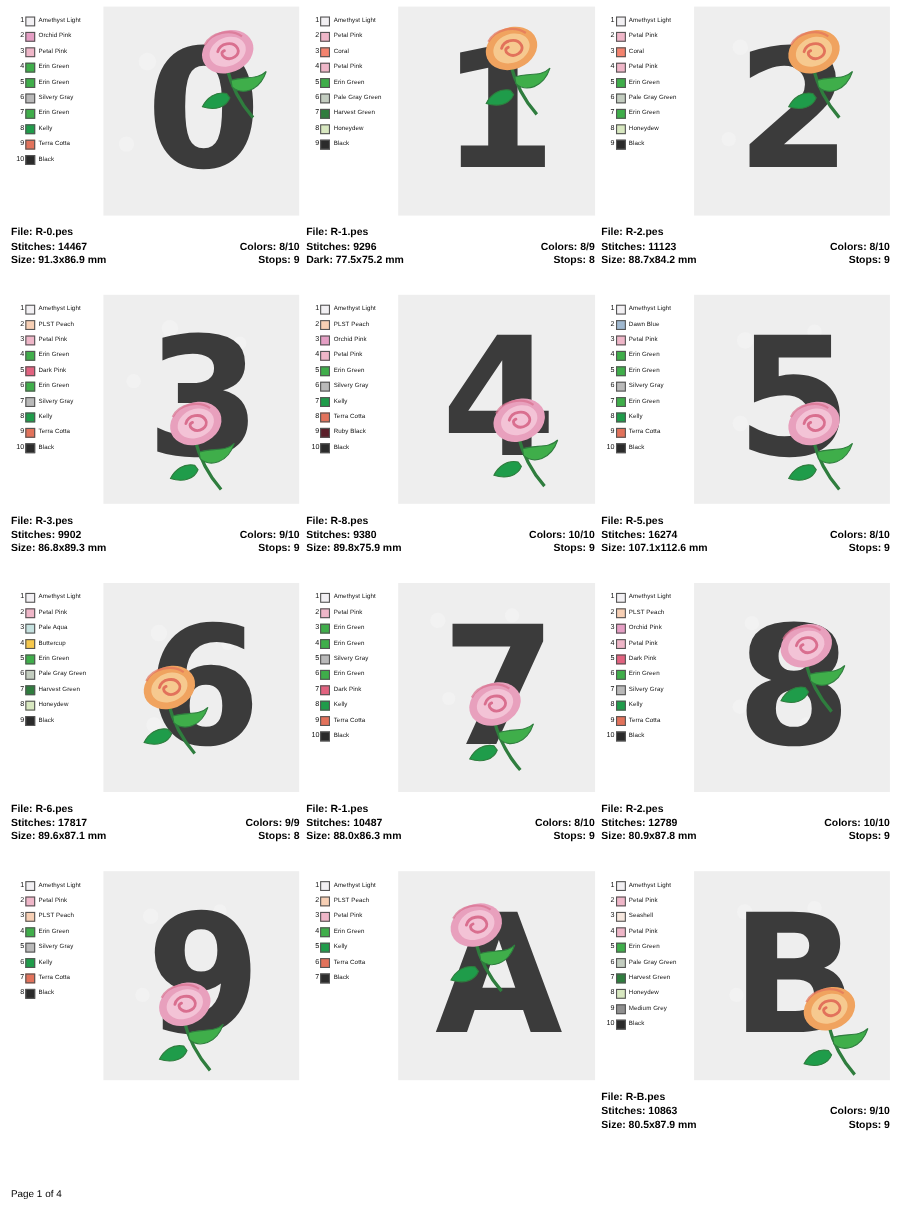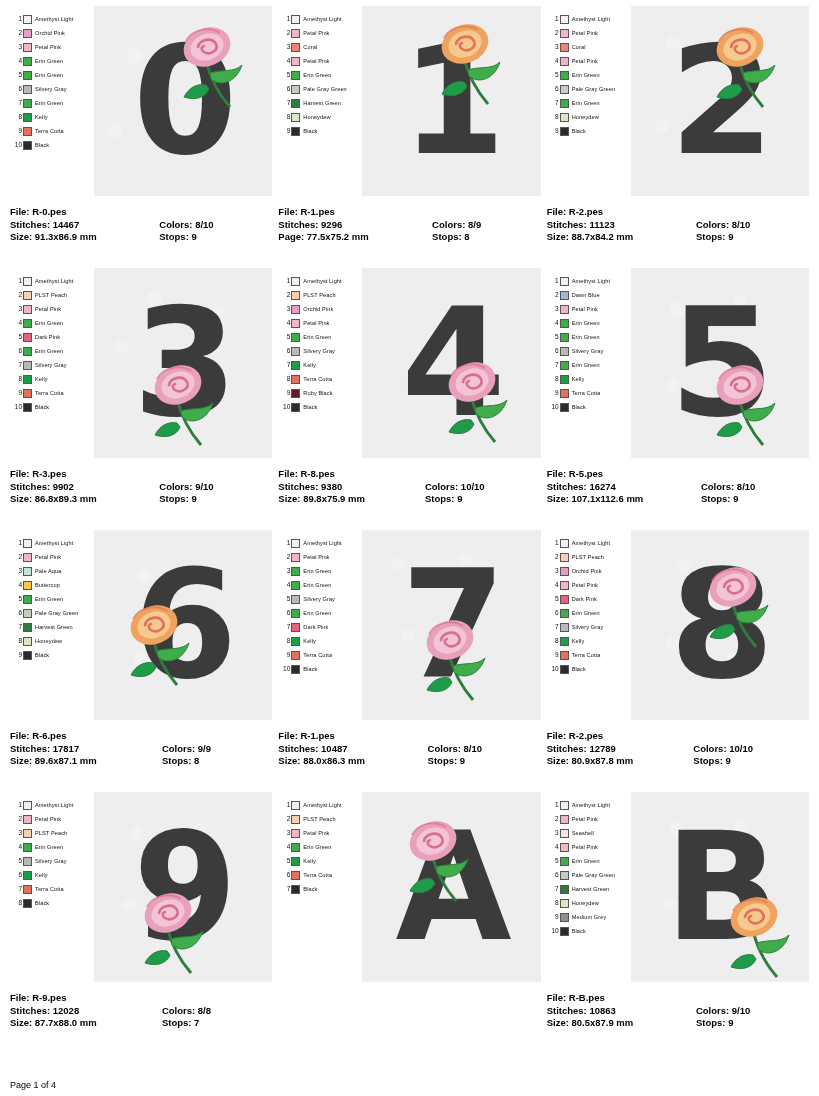--- a/index.html
+++ b/index.html
@@ -109,21 +109,21 @@
   .info {
     margin-top: 4px;
     font-size: 9.5px;
     font-weight: bold;
     line-height: 12.5px;
     display: grid;
     grid-template-columns: auto auto;
     column-gap: 4px;
   }
   .info .left { text-align: left; }
-  .info .right { }
+  .info .right { text-align: right; }
   .footer {
     position: absolute;
     left: 10px;
     bottom: 6px;
     font-size: 9px;
     color: #000;
   }
 </style>
 </head>
 <body>
@@ -275,21 +275,21 @@
     <path d="M22 30 C24 22, 36 20, 40 27 C43 33, 34 39, 28 35 C25 33, 25 30, 28 29" fill="none" stroke="#e2725b" stroke-width="2.6" stroke-linecap="round"></path>
     <path d="M10 24 C16 12, 34 9, 44 16" fill="none" stroke="#e2725b" stroke-width="2" opacity="0.7"></path>
   </svg></div>
     </div>
         </div>
         <div class="info">
       <div class="left">File: R-1.pes</div>
       <div class="right"></div>
       <div class="left">Stitches: 9296</div>
       <div class="right">Colors: 8/9</div>
-      <div class="left">Page: 77.5x75.2 mm</div>
+      <div class="left">Dark: 77.5x75.2 mm</div>
       <div class="right">Stops: 8</div>
     </div>
       </div>
       <div class="cell">
         <div class="design-area">
           <div class="legend">
             <div class="legend-row">
       <span class="legend-num">1</span>
       <span class="legend-swatch" style="background:#f2f0f3"></span>
       <span class="legend-name">Amethyst Light</span>
@@ -906,28 +906,20 @@
     <path d="M30 44 C34 60, 40 74, 54 90" stroke="#2f7d3e" stroke-width="3" fill="none"></path>
     <path d="M34 56 C46 52, 58 56, 66 48 C60 66, 44 70, 35 62 Z" fill="#3fae4a" stroke="#2f7d3e" stroke-width="1"></path>
     <path d="M30 68 C20 66, 12 72, 8 80 C20 84, 30 80, 33 72 Z" fill="#1f9c4a" stroke="#2f7d3e" stroke-width="1"></path>
     <ellipse cx="31" cy="30" rx="24" ry="19" fill="#e8a0bd" transform="rotate(-22 31 30)"></ellipse>
     <ellipse cx="31" cy="30" rx="17" ry="13" fill="#f3c3d6" transform="rotate(-22 31 30)"></ellipse>
     <path d="M22 30 C24 22, 36 20, 40 27 C43 33, 34 39, 28 35 C25 33, 25 30, 28 29" fill="none" stroke="#d96f8f" stroke-width="2.6" stroke-linecap="round"></path>
     <path d="M10 24 C16 12, 34 9, 44 16" fill="none" stroke="#d96f8f" stroke-width="2" opacity="0.7"></path>
   </svg></div>
     </div>
         </div>
-        <div class="info">
-      <div class="left">File: R-9.pes</div>
-      <div class="right"></div>
-      <div class="left">Stitches: 12028</div>
-      <div class="right">Colors: 8/8</div>
-      <div class="left">Size: 87.7x88.0 mm</div>
-      <div class="right">Stops: 7</div>
-    </div>
       </div>
       <div class="cell">
         <div class="design-area">
           <div class="legend">
             <div class="legend-row">
       <span class="legend-num">1</span>
       <span class="legend-swatch" style="background:#f2f0f3"></span>
       <span class="legend-name">Amethyst Light</span>
     </div>
             <div class="legend-row">

